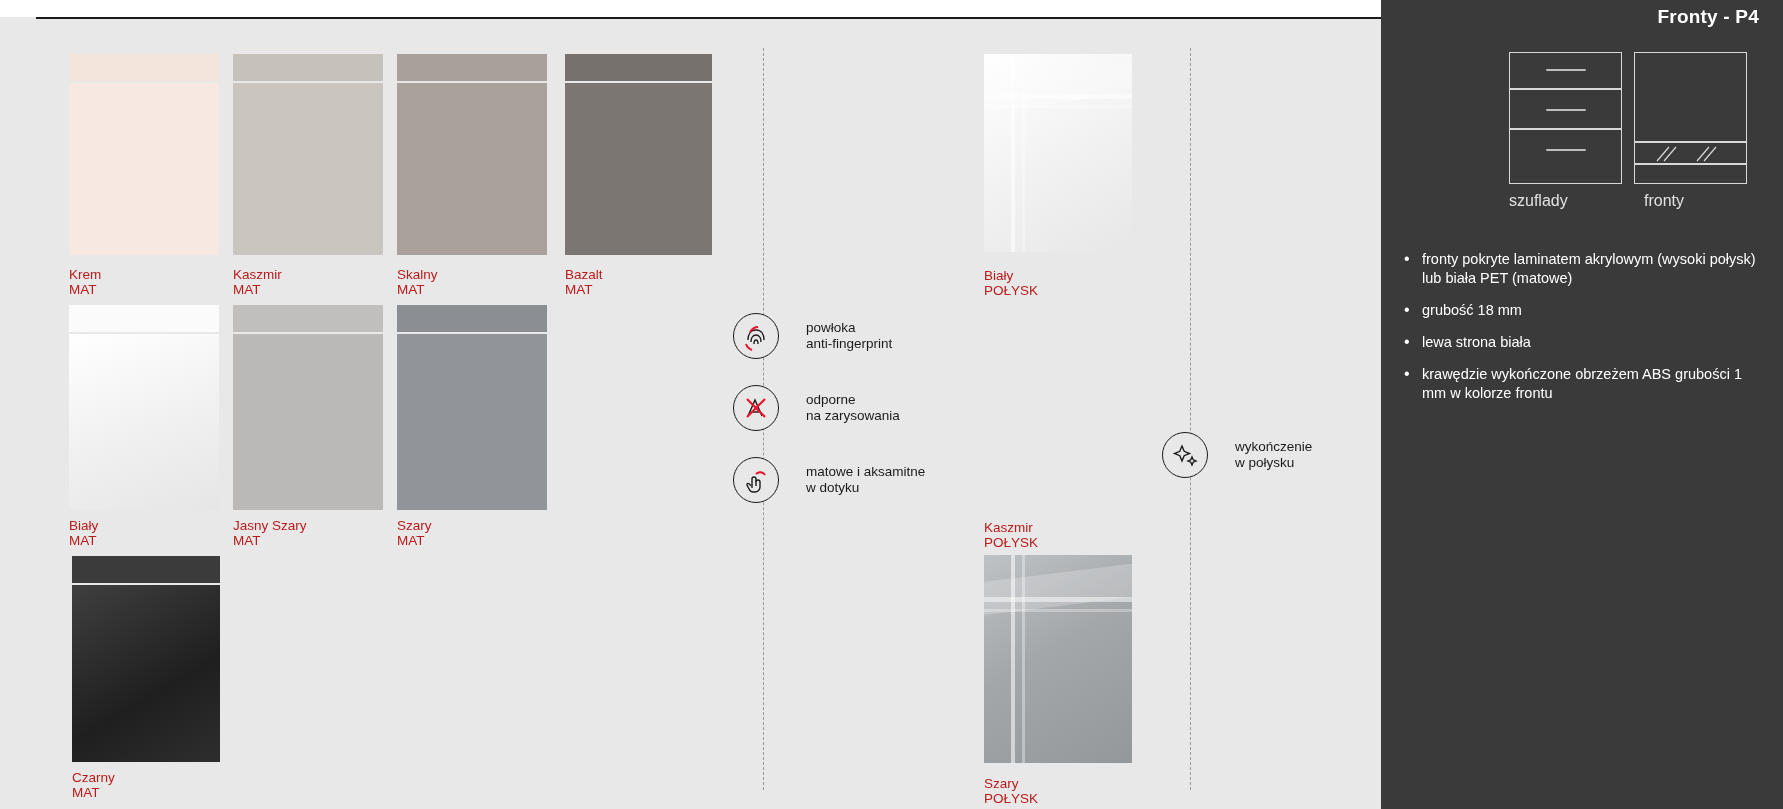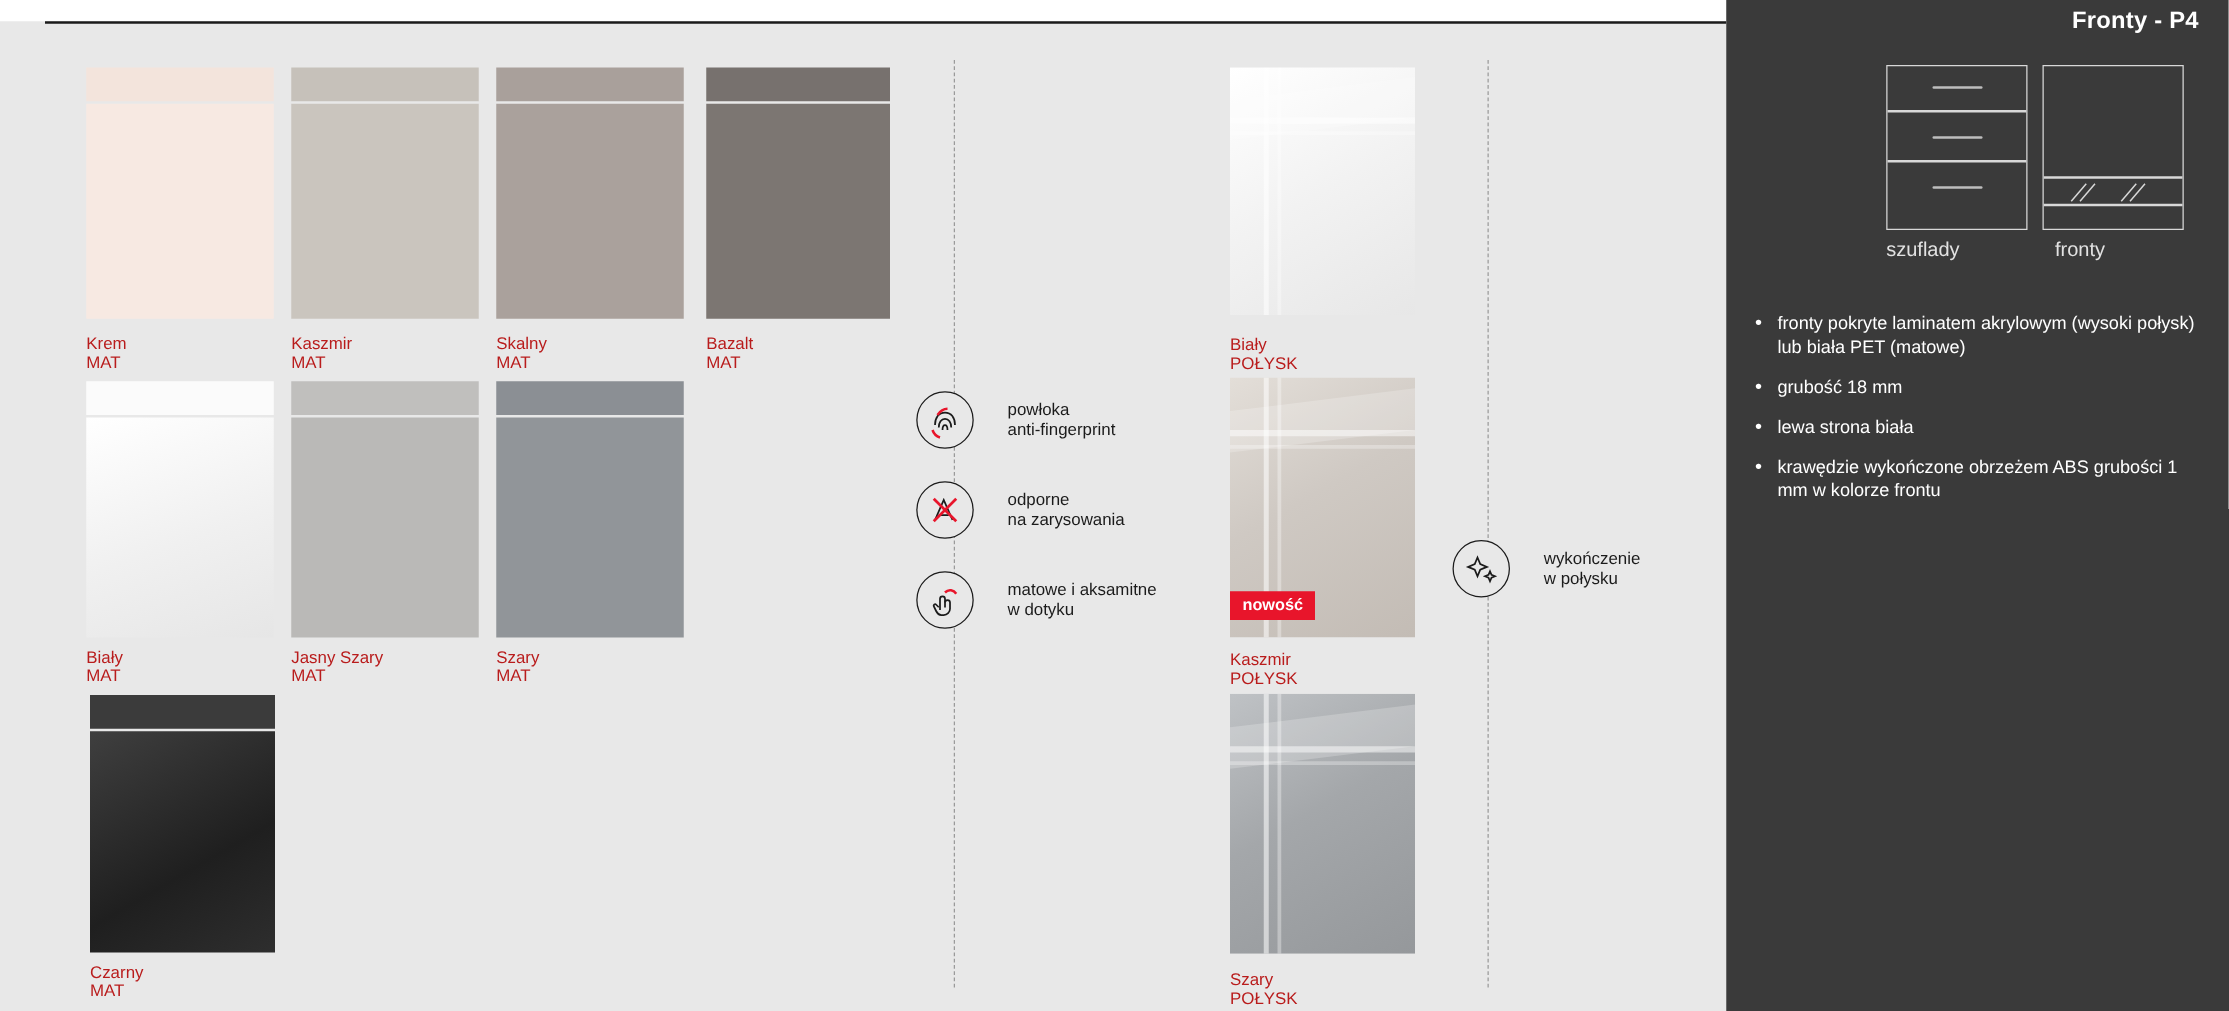--- a/index.html
+++ b/index.html
@@ -302,32 +302,20 @@
         <div class="v1"></div>
           <div class="v2"></div>
           <div class="h1"></div>
           <div class="h2"></div>
           <div class="diag"></div>
       </div>
     </div>
   </div>
   <div class="swatch-label" style="left:984px; top:269px;"><span>Biały</span><br><span>POŁYSK</span></div>
 
-  <div class="swatch" style="left:984px; top:302px; width:148px; height:208px; overflow:hidden;">
-    <div class="body" style="top:0; background:linear-gradient(150deg,#e3ded8 0%,#cfc9c3 45%,#c3bcb5 100%);">
-      <div class="gloss">
-        <div class="v1"></div>
-          <div class="v2"></div>
-          <div class="h1"></div>
-          <div class="h2"></div>
-          <div class="diag"></div>
-      </div>
-    </div>
-    <div class="badge-new">nowość</div>
-  </div>
   <div class="swatch-label" style="left:984px; top:521px;"><span>Kaszmir</span><br><span>POŁYSK</span></div>
 
   <div class="swatch" style="left:984px; top:555px; width:148px; height:208px; overflow:hidden;">
     <div class="body" style="top:0; background:linear-gradient(150deg,#bfc2c5 0%,#a4a7aa 45%,#95989b 100%);">
       <div class="gloss">
         <div class="v1"></div>
           <div class="v2"></div>
           <div class="h1"></div>
           <div class="h2"></div>
           <div class="diag"></div>

